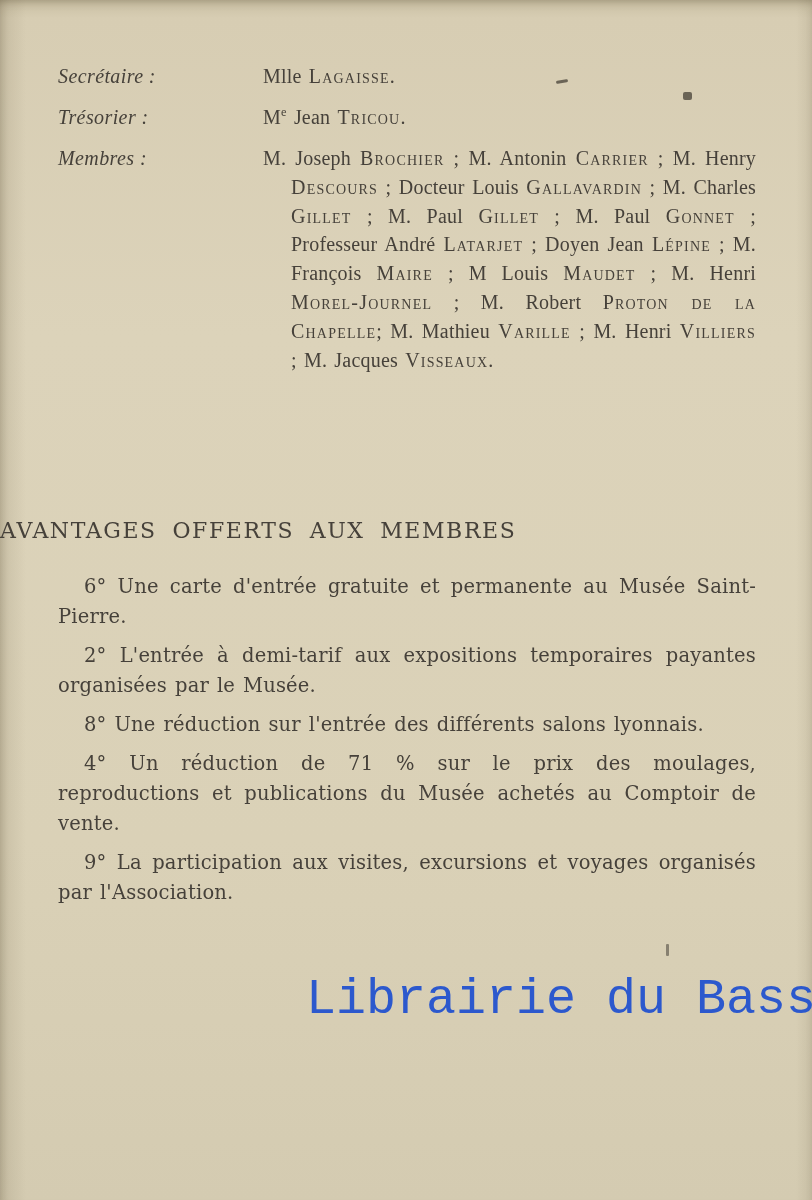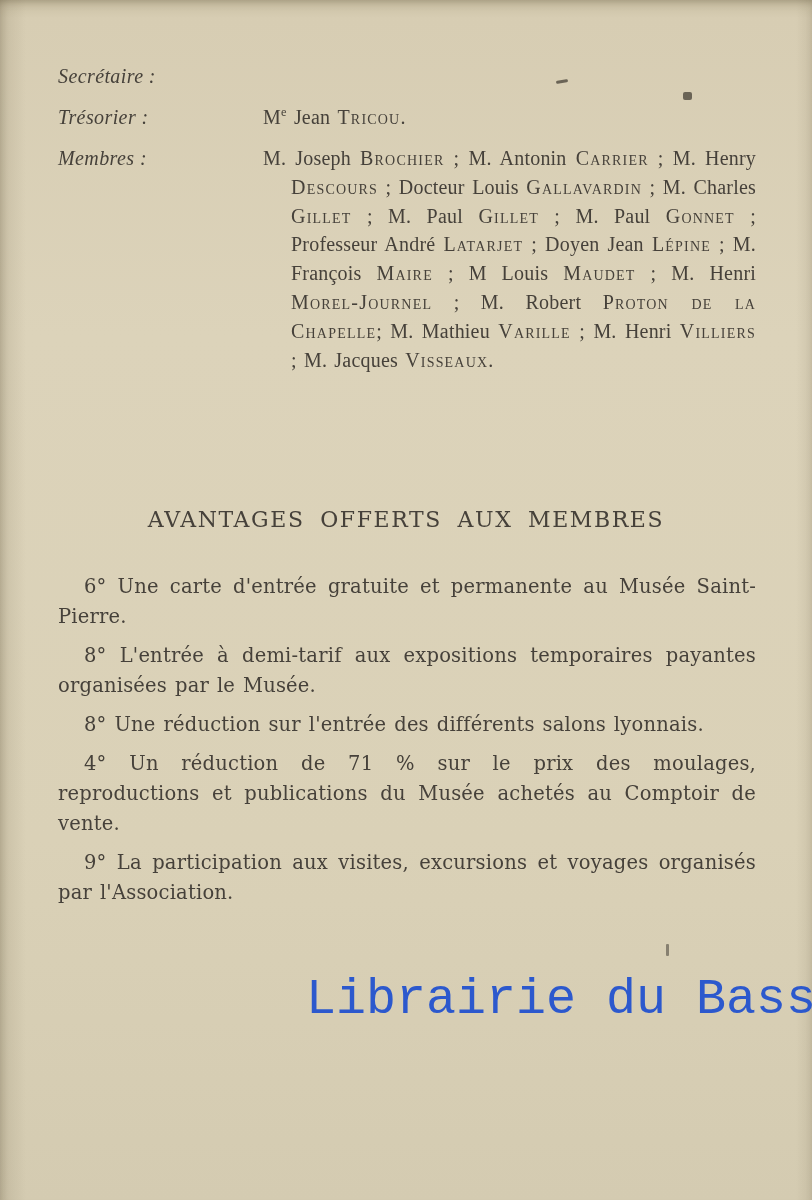--- a/index.html
+++ b/index.html
@@ -30,22 +30,22 @@
     flex: 1; font-size: 20px; line-height: 28.8px;
     letter-spacing: .2px; word-spacing: 2px;
     text-align: justify;
     padding-left: 28px; text-indent: -28px; 
   }
   .sc { font-variant: small-caps; letter-spacing: 1.2px; }
   sup { font-size: .62em; vertical-align: super; line-height: 0; }
 
   
   .heading {
-    position: absolute; top: 507px; left: 0; width: 100%;
-    margin: 0; text-align: center;
+    position: absolute; top: 518px; left: 0; width: 100%;
+    margin: 0; text-align: left;
     font-size: 22px; font-weight: 400; letter-spacing: 1.6px; word-spacing: 7px;
   }
 
   
   .body-text {
     position: absolute; left: 58px; top: 572px; width: 698px;
     font-size: 19.5px; line-height: 30px; letter-spacing: .2px; word-spacing: 1.5px;
   }
   .body-text p { margin: 0 0 9px 0; text-indent: 26px; text-align: justify; }
 
@@ -65,36 +65,37 @@
   .mark-tick { left: 666px; top: 944px; width: 3px; height: 12px; border-radius: 1px; background: rgba(70,64,55,.55); }
 </style>
 </head>
 <body>
 
 <div class="page">
 
   <div class="officers">
     <div class="officer-row">
       <div class="officer-label">Secrétaire :</div>
+      <div class="officer-value"><span>Mlle </span><span class="sc">Lagaisse</span><span>.</span></div>
     </div>
     <div class="officer-row">
       <div class="officer-label">Trésorier :</div>
       <div class="officer-value"><span>M</span><sup>e</sup><span> Jean </span><span class="sc">Tricou</span><span>.</span></div>
     </div>
     <div class="officer-row">
       <div class="officer-label">Membres :</div>
       <div class="officer-value"><span>M. Joseph </span><span class="sc">Brochier</span><span> ; M. Antonin </span><span class="sc">Carrier</span><span> ; M. Henry </span><span class="sc">Descours</span><span> ; Docteur Louis </span><span class="sc">Gallavardin</span><span> ; M. Charles </span><span class="sc">Gillet</span><span> ; M. Paul </span><span class="sc">Gillet</span><span> ; M. Paul </span><span class="sc">Gonnet</span><span> ; Professeur André </span><span class="sc">Latarjet</span><span> ; Doyen Jean </span><span class="sc">Lépine</span><span> ; M. François </span><span class="sc">Maire</span><span> ; M Louis </span><span class="sc">Maudet</span><span> ; M. Henri </span><span class="sc">Morel-Journel</span><span> ; M. Robert </span><span class="sc">Proton de la Chapelle</span><span>; M. Mathieu </span><span class="sc">Varille</span><span> ; M. Henri </span><span class="sc">Villiers</span><span> ; M. Jacques </span><span class="sc">Visseaux</span><span>.</span></div>
     </div>
   </div>
 
   <h1 class="heading">AVANTAGES OFFERTS AUX MEMBRES</h1>
 
   <div class="body-text">
     <p>6° Une carte d'entrée gratuite et permanente au Musée Saint-Pierre.</p>
-    <p>8° L'entrée à demi-tarif aux expositions temporaires payantes organisées par le Musée.</p>
+    <p>2° L'entrée à demi-tarif aux expositions temporaires payantes organisées par le Musée.</p>
     <p>8° Une réduction sur l'entrée des différents salons lyonnais.</p>
     <p>4° Un réduction de 71 % sur le prix des moulages, reproductions et publications du Musée achetés au Comptoir de vente.</p>
     <p>9° La participation aux visites, excursions et voyages organisés par l'Association.</p>
   </div>
 
   <div class="watermark">Librairie du Bassi</div>
 
   <div class="mark mark-dash"></div>
   <div class="mark mark-blob"></div>
   <div class="mark-tick mark"></div>

